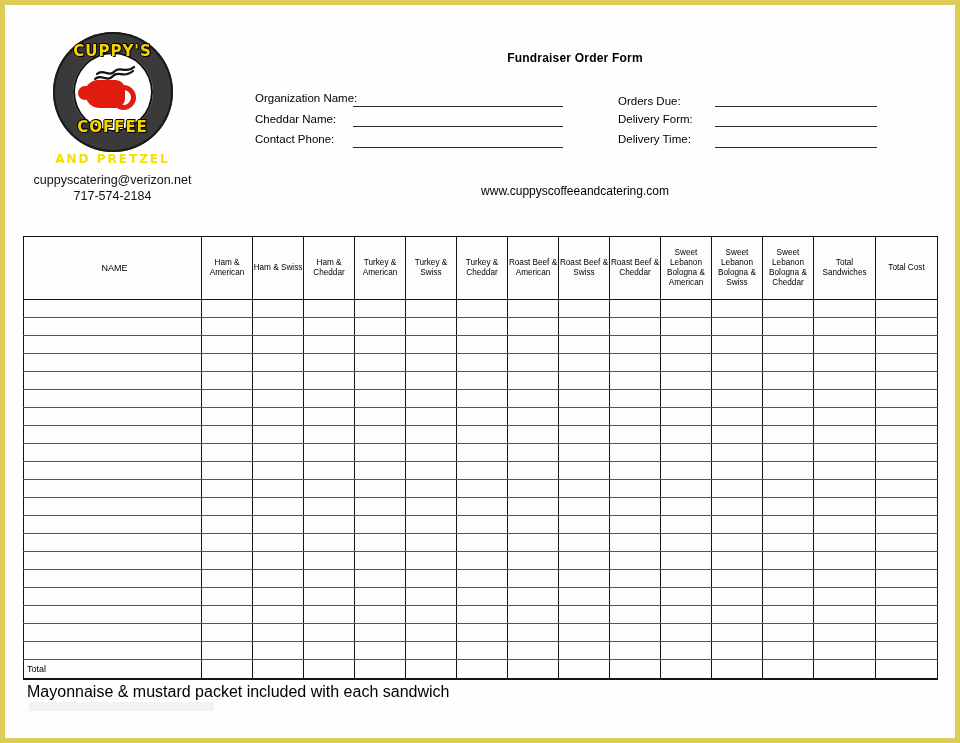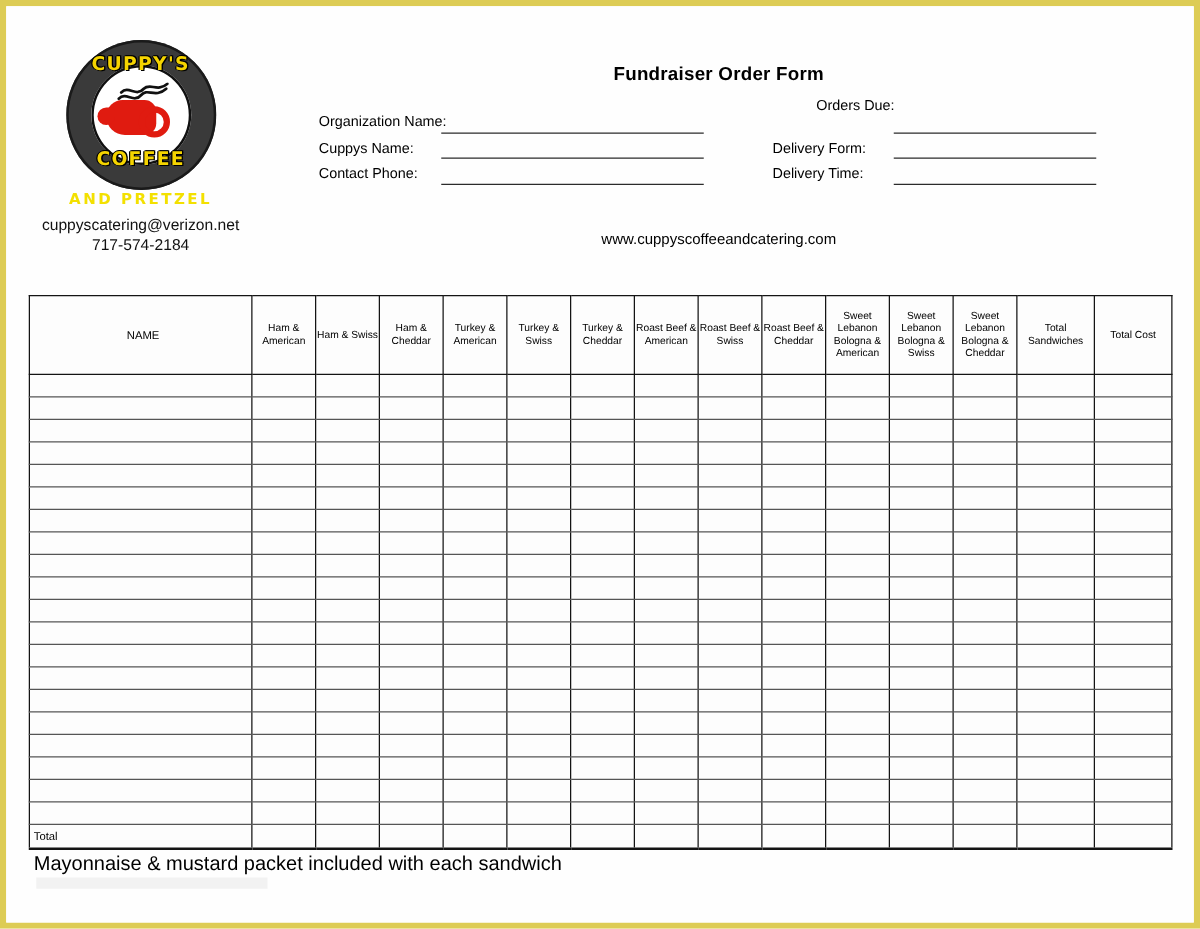--- a/index.html
+++ b/index.html
@@ -130,21 +130,21 @@
     color: #111;
   }
 
   
   #form-title {
     position: absolute;
     left: 250px;
     top: 46px;
     width: 640px;
     text-align: center;
-    font-size: 15px;
+    font-size: 12px;
     font-weight: bold;
     letter-spacing: 0.2px;
   }
   .field-row {
     position: absolute;
     height: 20px;
     font-size: 11.5px;
     white-space: nowrap;
   }
   .field-label { display: inline-block; }
@@ -268,30 +268,30 @@
     </div>
 
     <div id="form-title">Fundraiser Order Form</div>
 
     <div class="field-row" style="left:250px; top:87px;">
       <span class="field-label">Organization Name:</span>
     </div>
     <div class="field-line" style="left:348px; top:101px; width:210px;"></div>
 
     <div class="field-row" style="left:250px; top:108px;">
-      <span class="field-label">Cuppys Name:</span>
+      <span class="field-label">Cheddar Name:</span>
     </div>
     <div class="field-line" style="left:348px; top:121px; width:210px;"></div>
 
     <div class="field-row" style="left:250px; top:128px;">
       <span class="field-label">Contact Phone:</span>
     </div>
     <div class="field-line" style="left:348px; top:142px; width:210px;"></div>
 
-    <div class="field-row" style="left:613px; top:74px;margin-left:35px;">
+    <div class="field-row" style="left:613px; top:90px;">
       <span class="field-label">Orders Due:</span>
     </div>
     <div class="field-line" style="left:710px; top:101px; width:162px;"></div>
 
     <div class="field-row" style="left:613px; top:108px;">
       <span class="field-label">Delivery Form:</span>
     </div>
     <div class="field-line" style="left:710px; top:121px; width:162px;"></div>
 
     <div class="field-row" style="left:613px; top:128px;">

